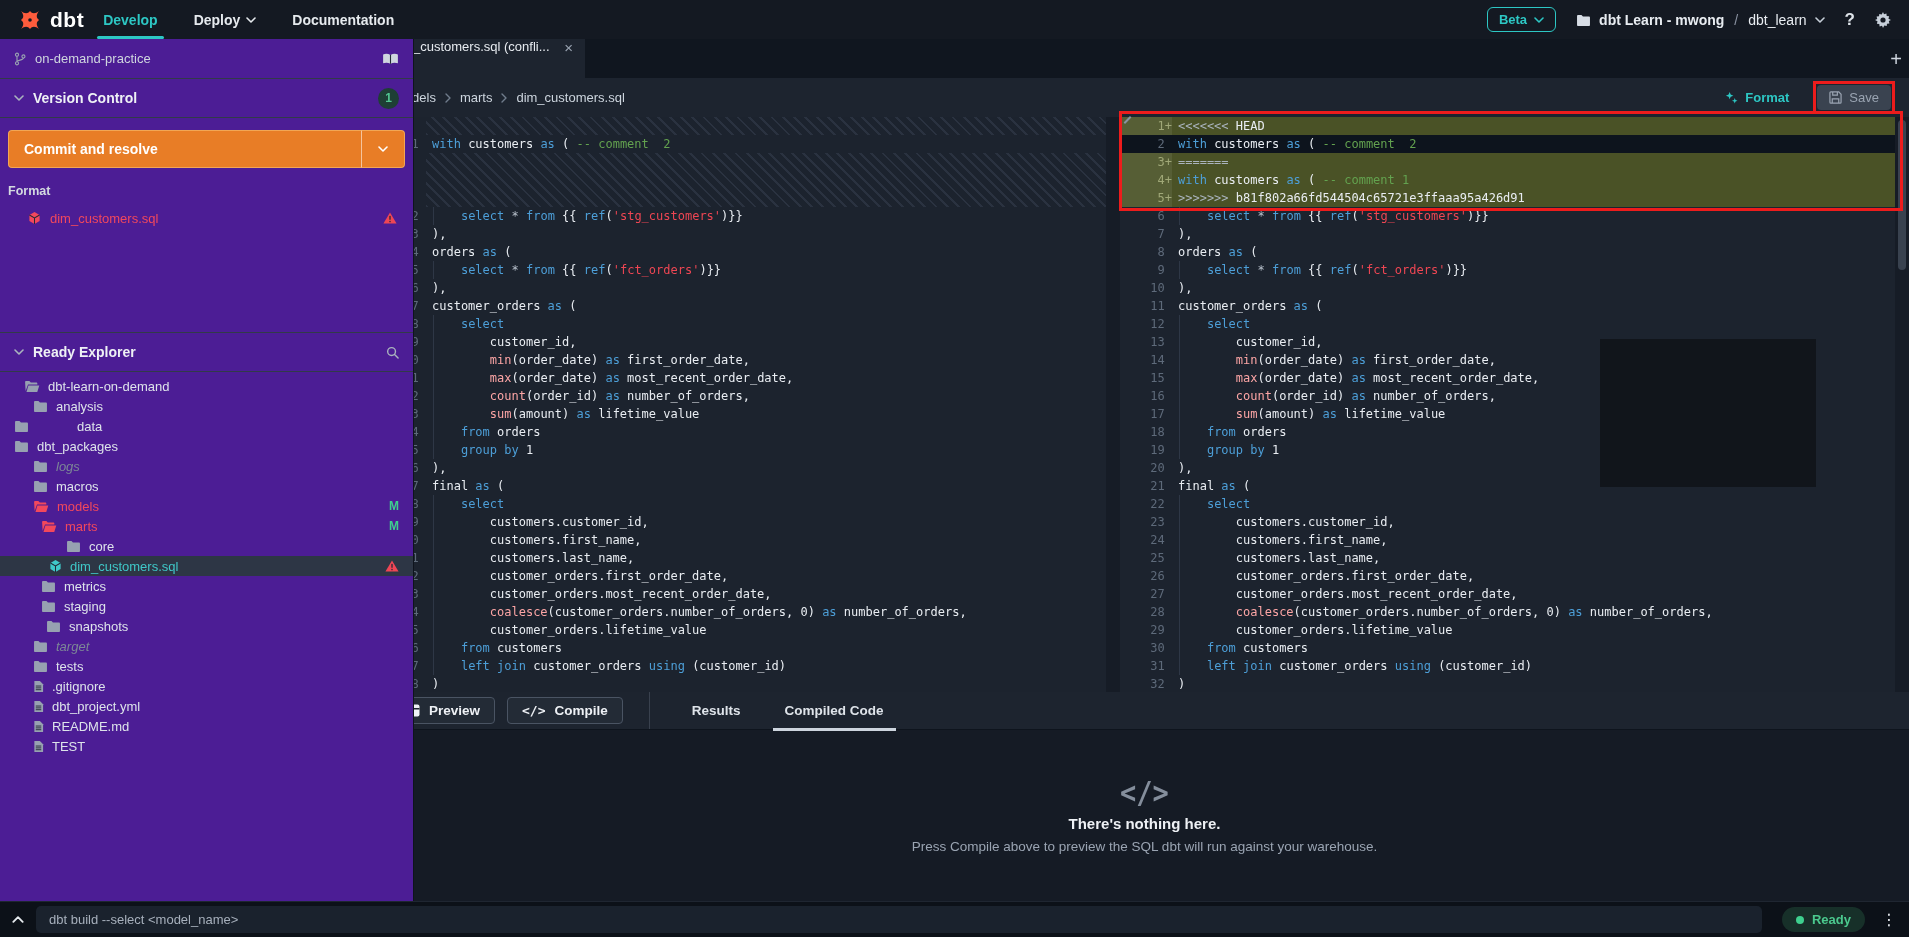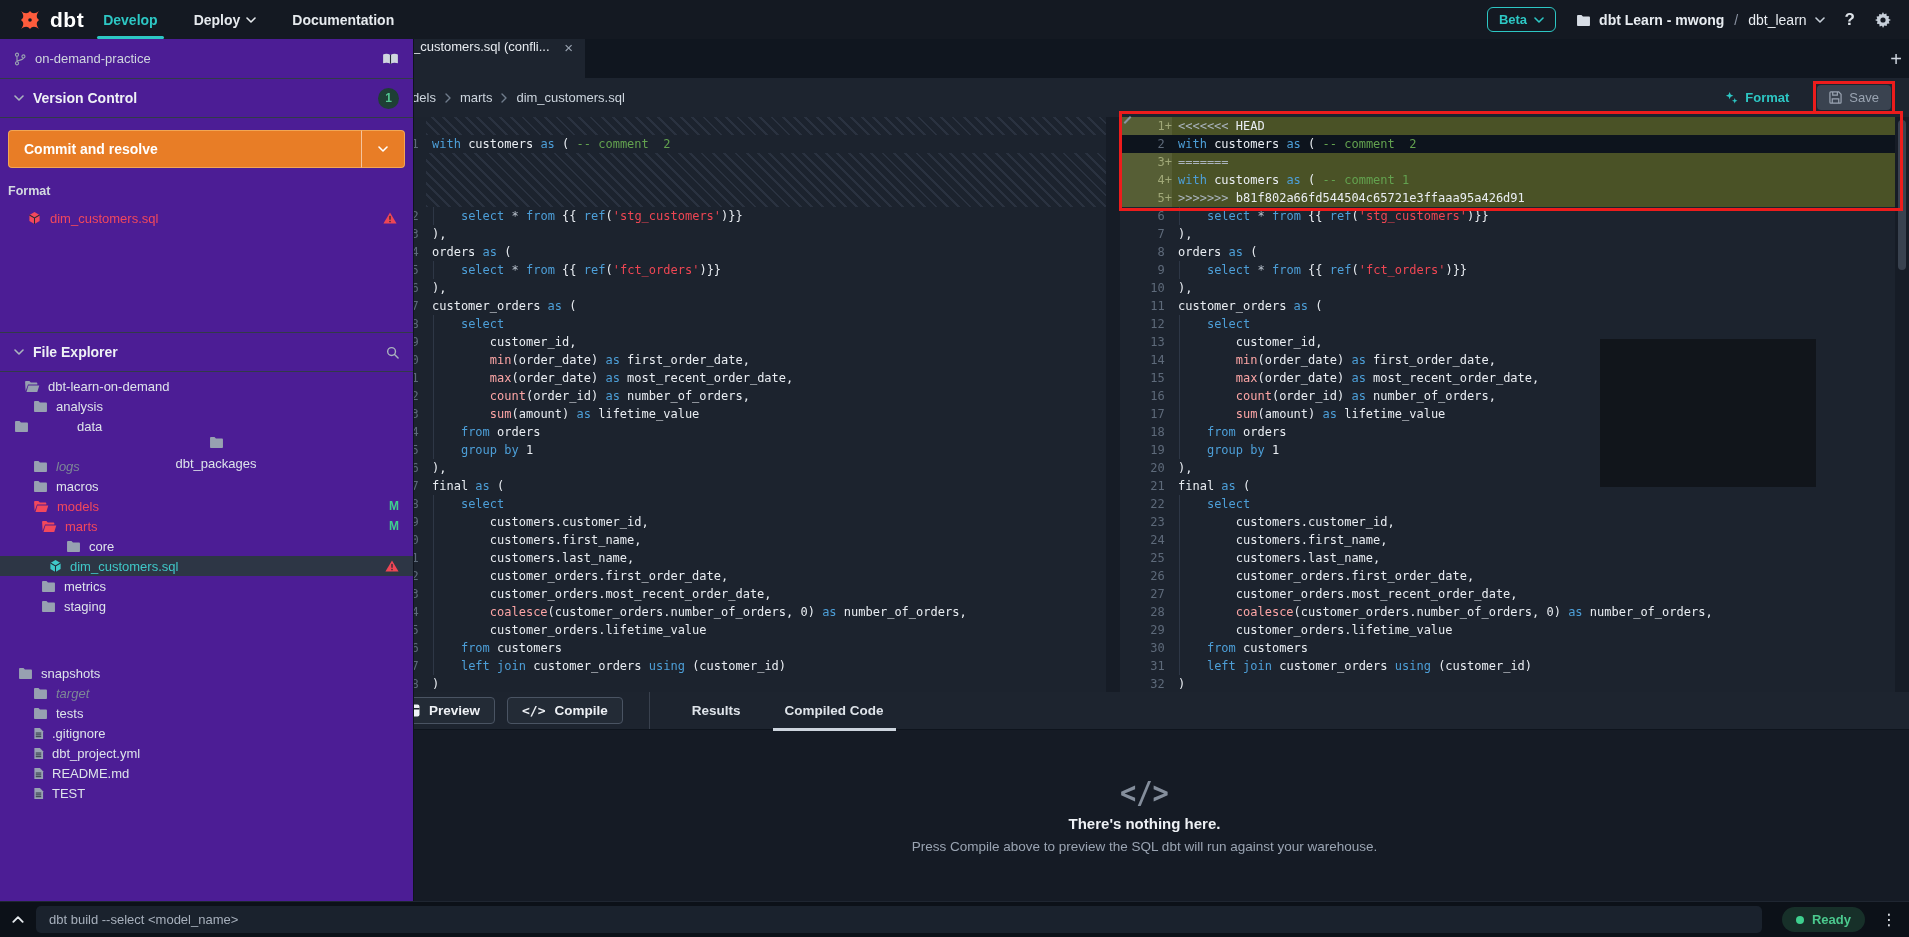--- a/index.html
+++ b/index.html
@@ -260,21 +260,21 @@
           </svg>
         </span>
     </div>
     <div class="vc-spacer"></div>
     <div class="sec-header fe-header">
       <span class="chev">
           <svg width="10" height="6" viewBox="0 0 10 6">
             <path d="M1 1l4 4 4-4" fill="none" stroke="currentColor" stroke-width="1.6" stroke-linecap="round" stroke-linejoin="round"></path>
           </svg>
         </span>
-      <span>File Explorer</span>
+      <span>Ready Explorer</span>
       <span class="fe-search">
           <svg width="13" height="13" viewBox="0 0 14 14">
             <circle cx="6" cy="6" r="4.2" fill="none" stroke="currentColor" stroke-width="1.5"></circle>
             <path d="M9.2 9.2L13 13" stroke="currentColor" stroke-width="1.5" stroke-linecap="round"></path>
           </svg>
         </span>
     </div>
     <div class="tree" id="file-tree">
         <div class="trow" style="padding-left: 24px;">
           <span class="ticon">
@@ -294,21 +294,21 @@
           <span class="tlabel">analysis</span>
         </div>
         <div class="trow" style="padding-left: 14px; gap: 48px;">
           <span class="ticon">
             <svg width="15" height="12" viewBox="0 0 16 13">
               <path d="M1 2.2C1 1.5 1.5 1 2.2 1h3.6l1.6 1.7h6.4c.7 0 1.2.5 1.2 1.2v7.9c0 .7-.5 1.2-1.2 1.2H2.2C1.5 13 1 12.5 1 11.8z" fill="currentColor"></path>
             </svg>
           </span>
           <span class="tlabel">data</span>
         </div>
-        <div class="trow" style="padding-left: 33px; flex-direction: column;">
+        <div class="trow" style="padding-left: 14px;">
           <span class="ticon">
             <svg width="15" height="12" viewBox="0 0 16 13">
               <path d="M1 2.2C1 1.5 1.5 1 2.2 1h3.6l1.6 1.7h6.4c.7 0 1.2.5 1.2 1.2v7.9c0 .7-.5 1.2-1.2 1.2H2.2C1.5 13 1 12.5 1 11.8z" fill="currentColor"></path>
             </svg>
           </span>
           <span class="tlabel">dbt_packages</span>
         </div>
         <div class="trow dim" style="padding-left: 33px;">
           <span class="ticon">
             <svg width="15" height="12" viewBox="0 0 16 13">
@@ -378,21 +378,21 @@
           <span class="tlabel">metrics</span>
         </div>
         <div class="trow" style="padding-left: 41px;">
           <span class="ticon">
             <svg width="15" height="12" viewBox="0 0 16 13">
               <path d="M1 2.2C1 1.5 1.5 1 2.2 1h3.6l1.6 1.7h6.4c.7 0 1.2.5 1.2 1.2v7.9c0 .7-.5 1.2-1.2 1.2H2.2C1.5 13 1 12.5 1 11.8z" fill="currentColor"></path>
             </svg>
           </span>
           <span class="tlabel">staging</span>
         </div>
-        <div class="trow" style="padding-left: 18px; margin-top: 47px;">
+        <div class="trow" style="padding-left: 46px;">
           <span class="ticon">
             <svg width="15" height="12" viewBox="0 0 16 13">
               <path d="M1 2.2C1 1.5 1.5 1 2.2 1h3.6l1.6 1.7h6.4c.7 0 1.2.5 1.2 1.2v7.9c0 .7-.5 1.2-1.2 1.2H2.2C1.5 13 1 12.5 1 11.8z" fill="currentColor"></path>
             </svg>
           </span>
           <span class="tlabel">snapshots</span>
         </div>
         <div class="trow dim" style="padding-left: 33px;">
           <span class="ticon">
             <svg width="15" height="12" viewBox="0 0 16 13">

